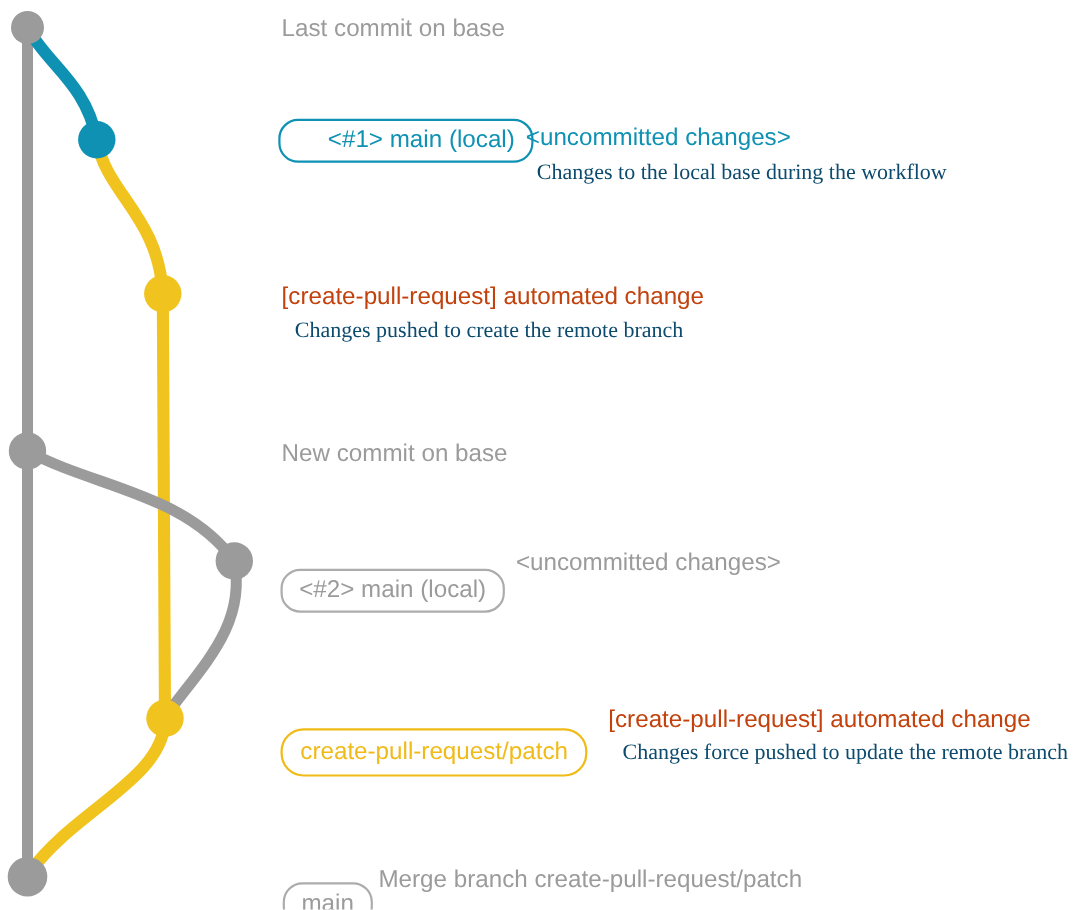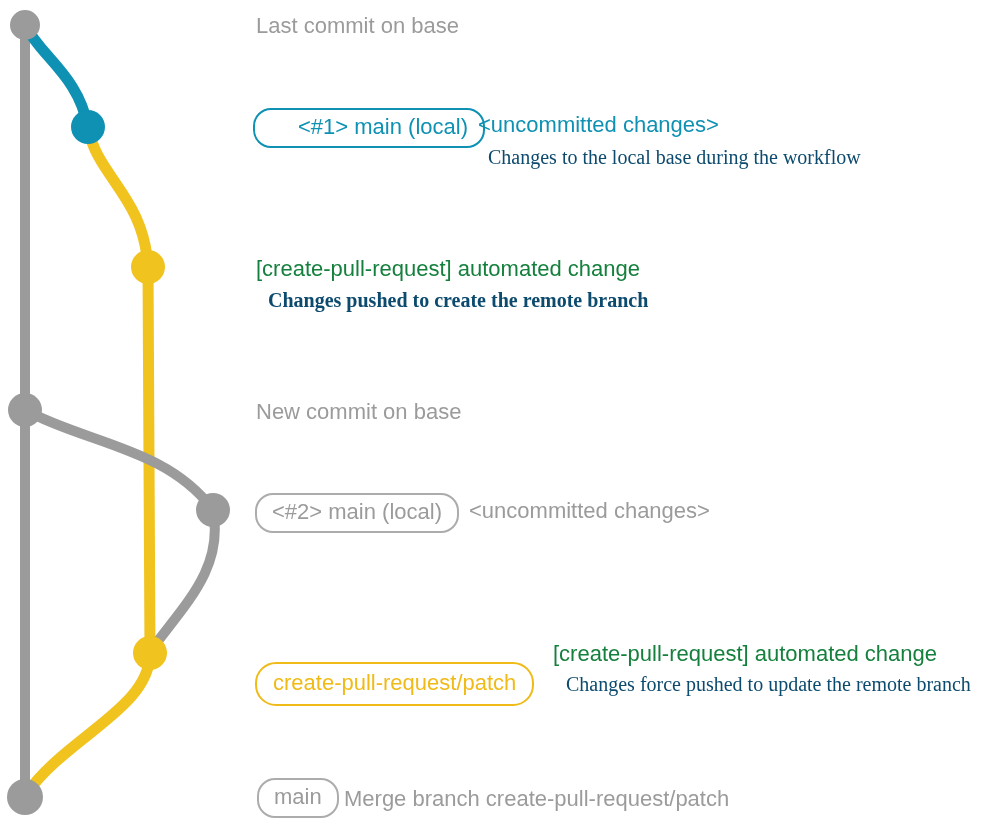--- a/index.html
+++ b/index.html
@@ -12,39 +12,39 @@
   }
   .stage svg{position:absolute;left:0;top:0;}
   .graph-edge{fill:none;stroke-linecap:round;}
   .ann{
     position:absolute;
     font-size:22px;line-height:27px;
     white-space:nowrap;
   }
   .gray-text{color:#9b9b9b;}
   .teal-text{color:#0e91b3;}
-  .gold-text{color:#15803d;}
+  .gold-text{color:#c2410c;}
   .serif-note{
     position:absolute;
     font-family:"Liberation Serif",serif;
     font-size:20px;line-height:24px;
     color:#0c4a6e;white-space:nowrap;
   }
   .badge{
     position:absolute;
     display:inline-block;
     border:2px solid;
     border-radius:18px;
     padding:4px 15px 6px 15px;
     font-size:22px;line-height:26px;
     white-space:nowrap;
     background:#ffffff;
   }
   .badge-teal{border-color:#0e91b3;color:#0e91b3;padding-left:43px;}
-  .badge-gray{border-color:#acacac;color:#9b9b9b;}
+  .badge-gray{border-color:#acacac;color:#9b9b9b;margin-top:24px;}
   .badge-gold{border-color:#f0ba17;color:#f0ba17;padding:6px 16px 8px 16px;border-radius:21px;}
 </style>
 </head>
 <body>
 
 <div class="stage">
 
   <svg width="981" height="827" viewBox="0 0 981 827">
 
     <path class="graph-edge" d="M 25 25 L 25 797" stroke-width="10" stroke="#9b9b9b"></path>
@@ -66,21 +66,21 @@
     <circle cx="25" cy="797" r="18" fill="#9b9b9b"></circle>
   </svg>
 
   <div class="ann gray-text" style="left:256px;top:12px;">Last commit on base</div>
 
   <div class="badge badge-teal" style="left:253px;top:108px;">&lt;#1&gt; main (local)</div>
   <div class="ann teal-text" style="left:478px;top:111px;">&lt;uncommitted changes&gt;</div>
   <div class="serif-note" style="left:488px;top:145px;">Changes to the local base during the workflow</div>
 
   <div class="ann gold-text" style="left:256px;top:255px;">[create-pull-request] automated change</div>
-  <div class="serif-note" style="left:268px;top:288px;font-weight:bold;">Changes pushed to create the remote branch</div>
+  <div class="serif-note" style="left:268px;top:288px;">Changes pushed to create the remote branch</div>
 
   <div class="ann gray-text" style="left:256px;top:398px;">New commit on base</div>
 
   <div class="badge badge-gray" style="left:255px;top:493px;">&lt;#2&gt; main (local)</div>
   <div class="ann gray-text" style="left:469px;top:497px;">&lt;uncommitted changes&gt;</div>
 
   <div class="badge badge-gold" style="left:255px;top:662px;">create-pull-request/patch</div>
   <div class="ann gold-text" style="left:553px;top:640px;">[create-pull-request] automated change</div>
   <div class="serif-note" style="left:566px;top:672px;">Changes force pushed to update the remote branch</div>
 

